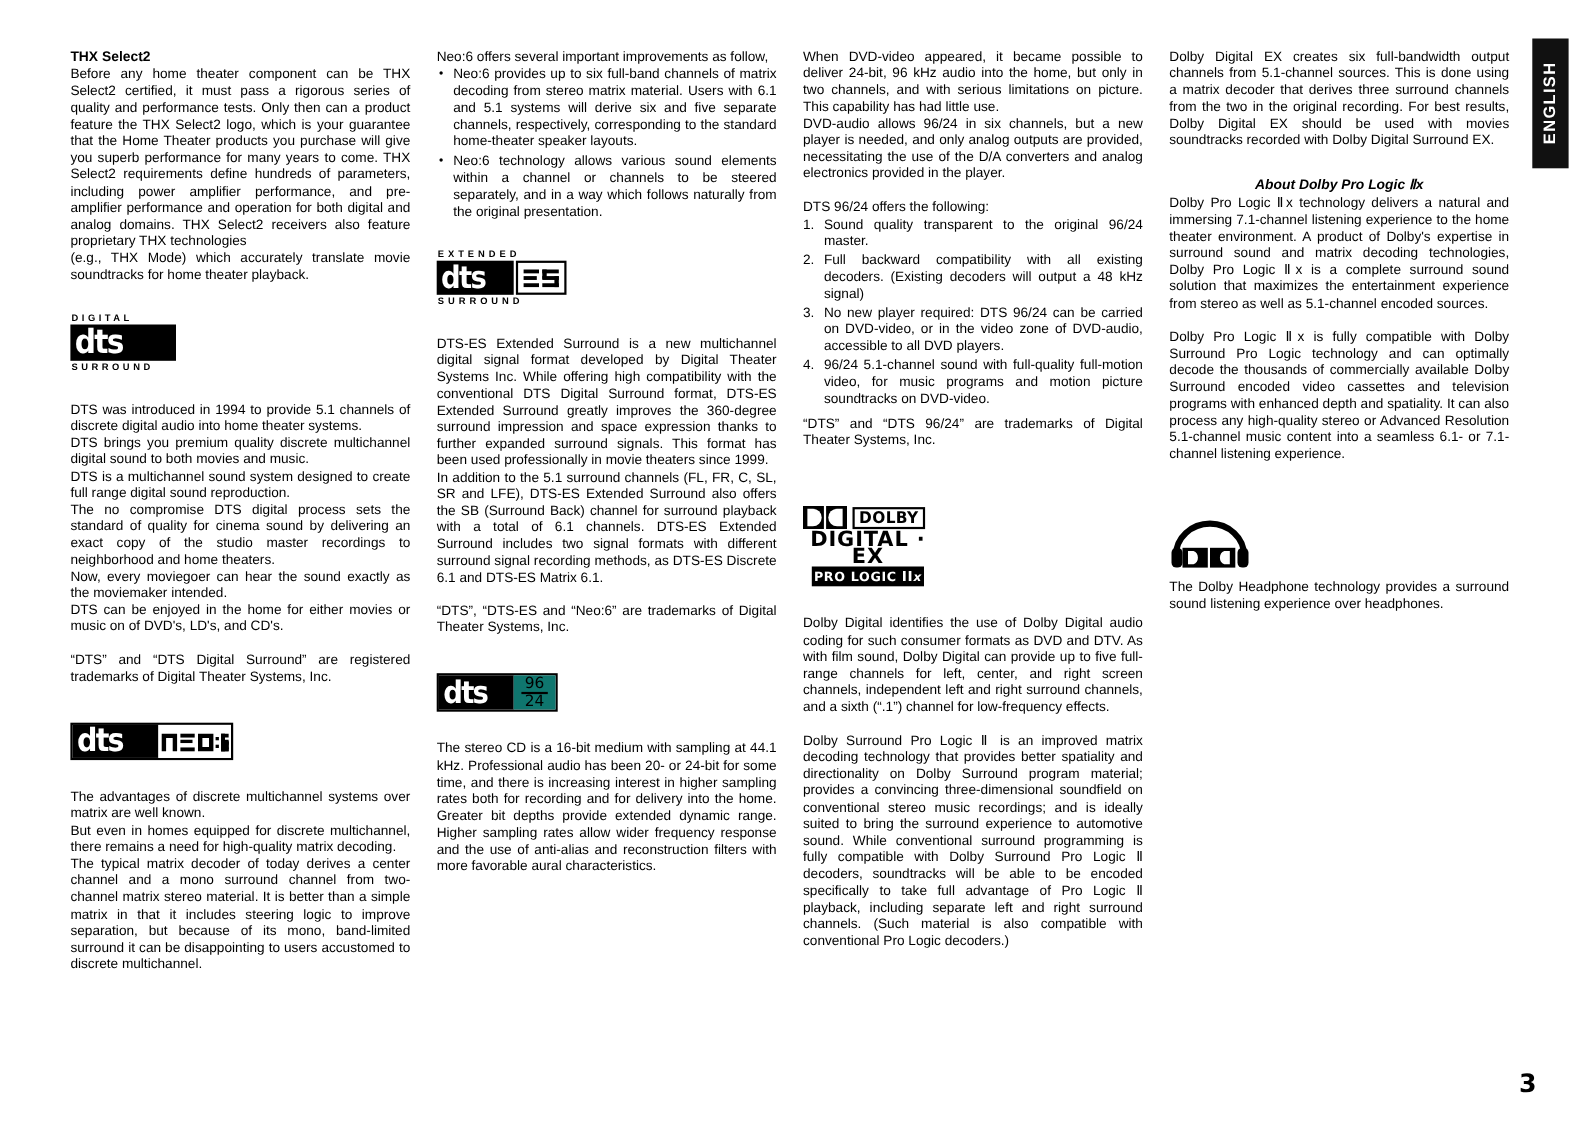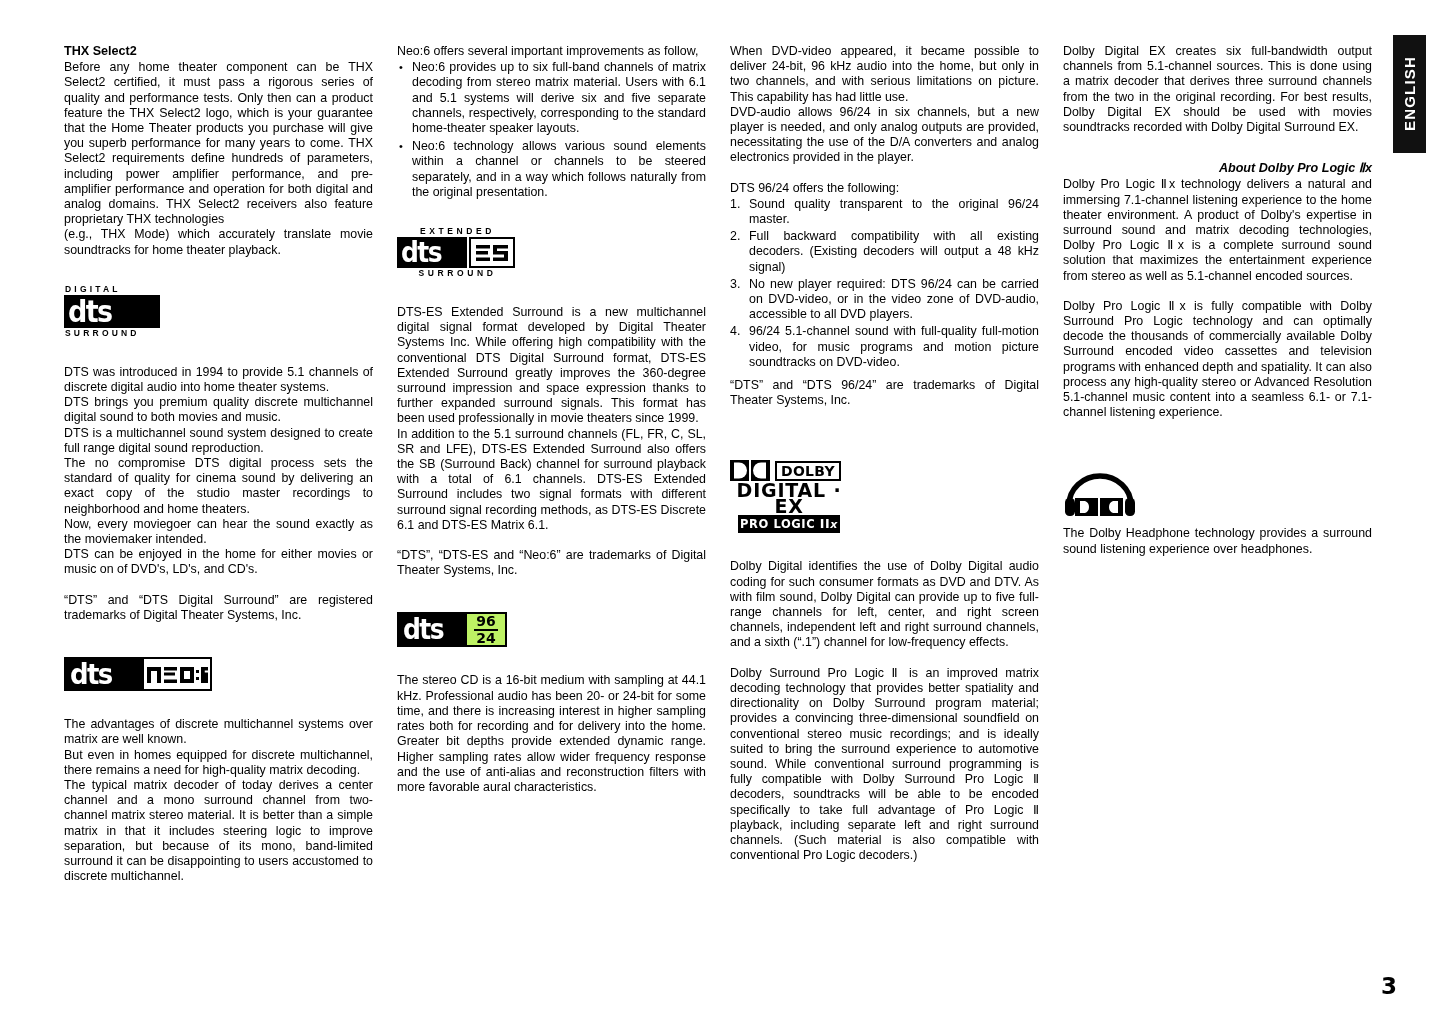--- a/index.html
+++ b/index.html
@@ -71,21 +71,21 @@
     line-height: 15.2px;
     font-weight: bold;
     text-align: left;
   }
   h3.head-italic {
     margin: 0 0 1px 0;
     font-size: 12.6px;
     line-height: 15.2px;
     font-weight: bold;
     font-style: italic;
-    text-align: right;
+    text-align: center;
   }
 
   
   ul.bullets { margin: 0; padding: 0; list-style: none; }
   ul.bullets li {
     position: relative;
     padding-left: 15px;
     margin-top: 3px;
     font-size: 12.4px;
     line-height: 15.2px;
@@ -145,21 +145,20 @@
     transform: scaleY(1.12);
   }
 
   
   .dts-es { width: 120px; }
   .dts-es .ltr-top {
     font-size: 8.5px; font-weight: bold;
     letter-spacing: 3.6px;
     line-height: 11px;
     padding-left: 1px;
-    text-align: center;
   }
   .dts-es .row {
     display: flex; align-items: stretch;
     height: 31px;
   }
   .dts-es .blk {
     background: #000000;
     width: 70px;
     display: flex; align-items: center; padding-left: 4px;
   }
@@ -194,25 +193,25 @@
     width: 110px; height: 35px;
     border: 2px solid #000000;
     display: flex; align-items: stretch;
   }
   .dts-96 .blk {
     background: #000000; width: 68px;
     display: flex; align-items: center; padding-left: 4px;
   }
   .dts-96 .blk .dts-word { font-size: 25px; line-height: 25px; }
   .dts-96 .frac {
-    flex: 1; background: #bef264;
+    flex: 1; background: #0f766e;
     display: flex; flex-direction: column;
     align-items: center; justify-content: center;
     font-family: "DejaVu Sans", sans-serif;
-    font-weight: bold;
+    font-weight: normal;
     line-height: 13px;
     font-size: 14px;
   }
   .dts-96 .frac .num { }
   .dts-96 .frac .bar {
     width: 24px; height: 2px; background: #000; margin: 1px 0;
   }
 
   
   .dolby { width: 118px; text-align: center; }

